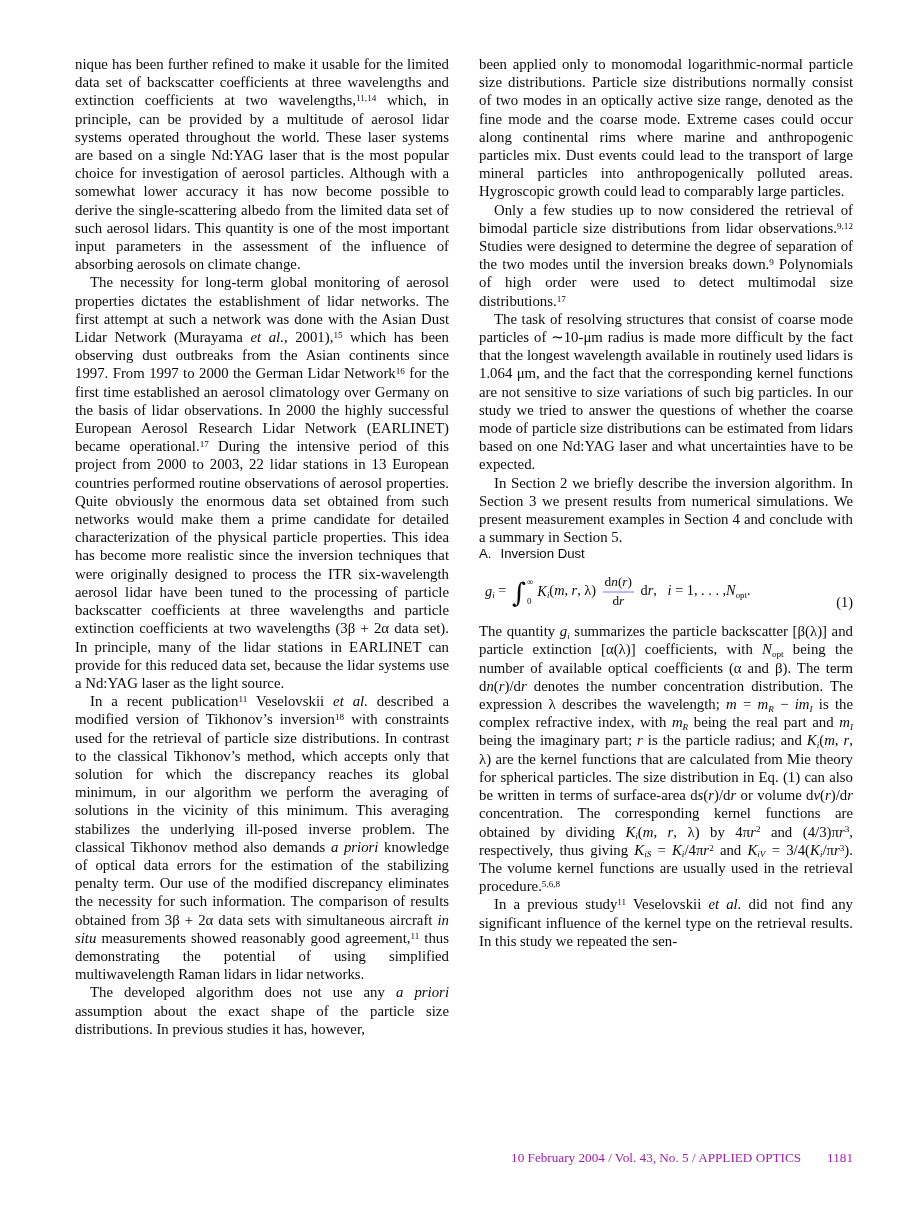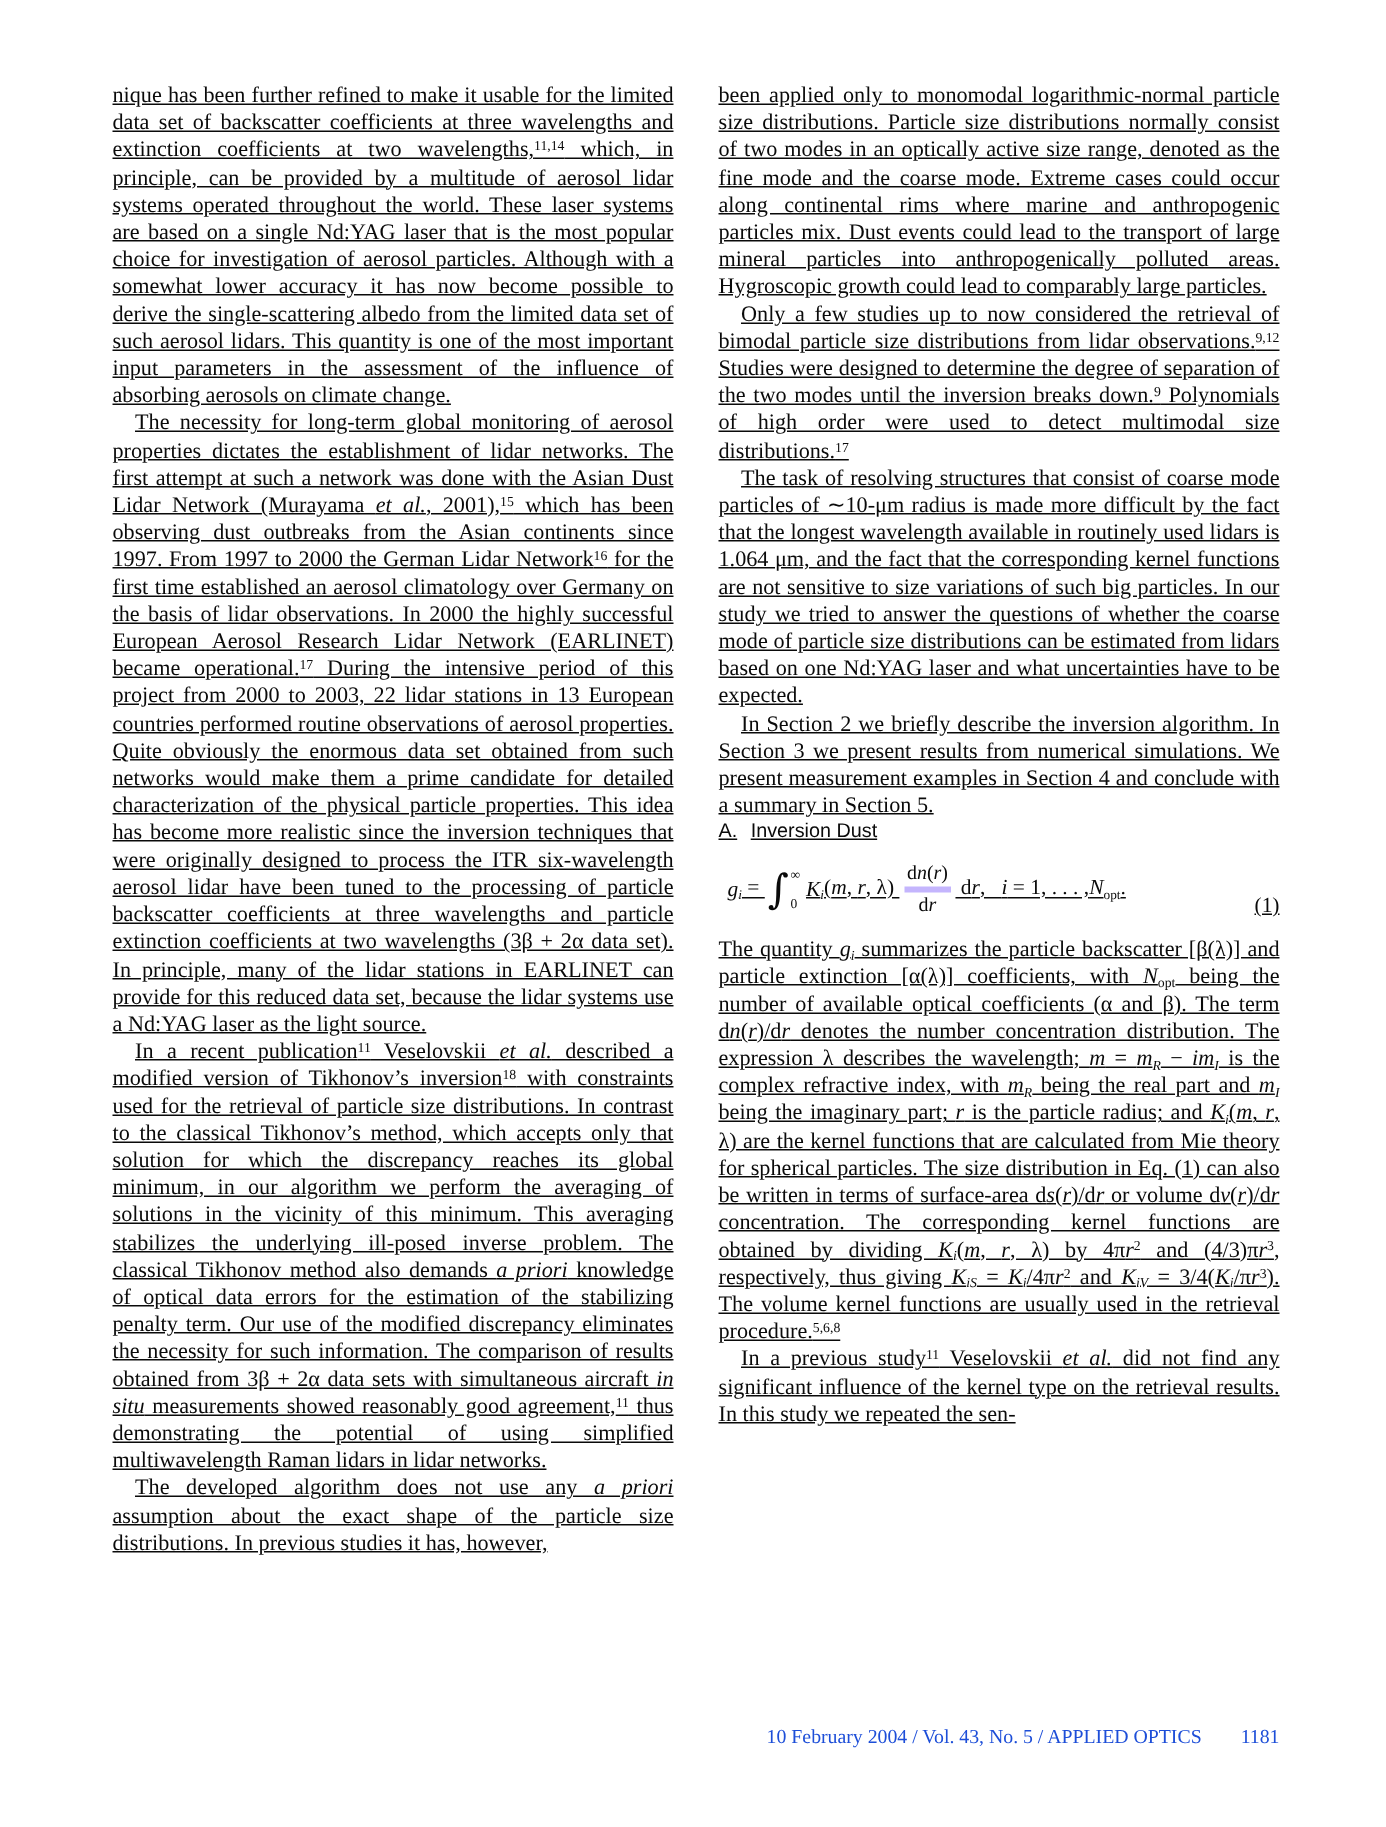--- a/index.html
+++ b/index.html
@@ -16,21 +16,20 @@
     font-family: "Liberation Serif", serif;
     overflow: hidden;
   }
   .columns {
     position: absolute;
     top: 55px;
     left: 75px;
     width: 778px;
     display: flex;
     gap: 30px;
-    text-decoration: underline;
   }
   .column {
     width: 374px;
     font-size: 14.8px;
     line-height: 18.2px;
     text-align: justify;
   }
   .para {
     margin: 0;
     text-indent: 15px;
@@ -106,35 +105,35 @@
   }
   .frac {
     display: inline-flex;
     flex-direction: column;
     vertical-align: middle;
     text-align: center;
     font-size: 13.3px;
     line-height: 1.12;
     margin: 0 3px;
   }
-  .fnum { border-bottom: 4px solid #c4b5fd; padding: 0 2px 1px 2px; }
+  .fnum { border-bottom: 2px solid #c4b5fd; padding: 0 2px 1px 2px; }
   .fden { padding-top: 1px; }
   .footer {
     position: absolute;
     top: 1150px;
     left: 75px;
     width: 778px;
     display: flex;
     justify-content: flex-end;
     align-items: baseline;
     gap: 26px;
     font-size: 13.2px;
     line-height: 16px;
     font-family: "Liberation Serif", serif;
-    color: #1d4ed8;
+    color: #a21caf;
   }
 </style>
 </head>
 <body>
 
 <div class="page">
   <div class="columns">
 
     <div class="column">
       <p class="para noindent">nique has been further refined to make it usable for the limited data set of backscatter coefficients at three wavelengths and extinction coefficients at two wavelengths,<sup>11,14</sup> which, in principle, can be provided by a multitude of aerosol lidar systems operated throughout the world.  These laser systems are based on a single Nd:YAG laser that is the most popular choice for investigation of aerosol particles.  Although with a somewhat lower accuracy it has now become possible to derive the single-scattering albedo from the limited data set of such aerosol lidars.  This quantity is one of the most important input parameters in the assessment of the influence of absorbing aerosols on climate change.</p>

